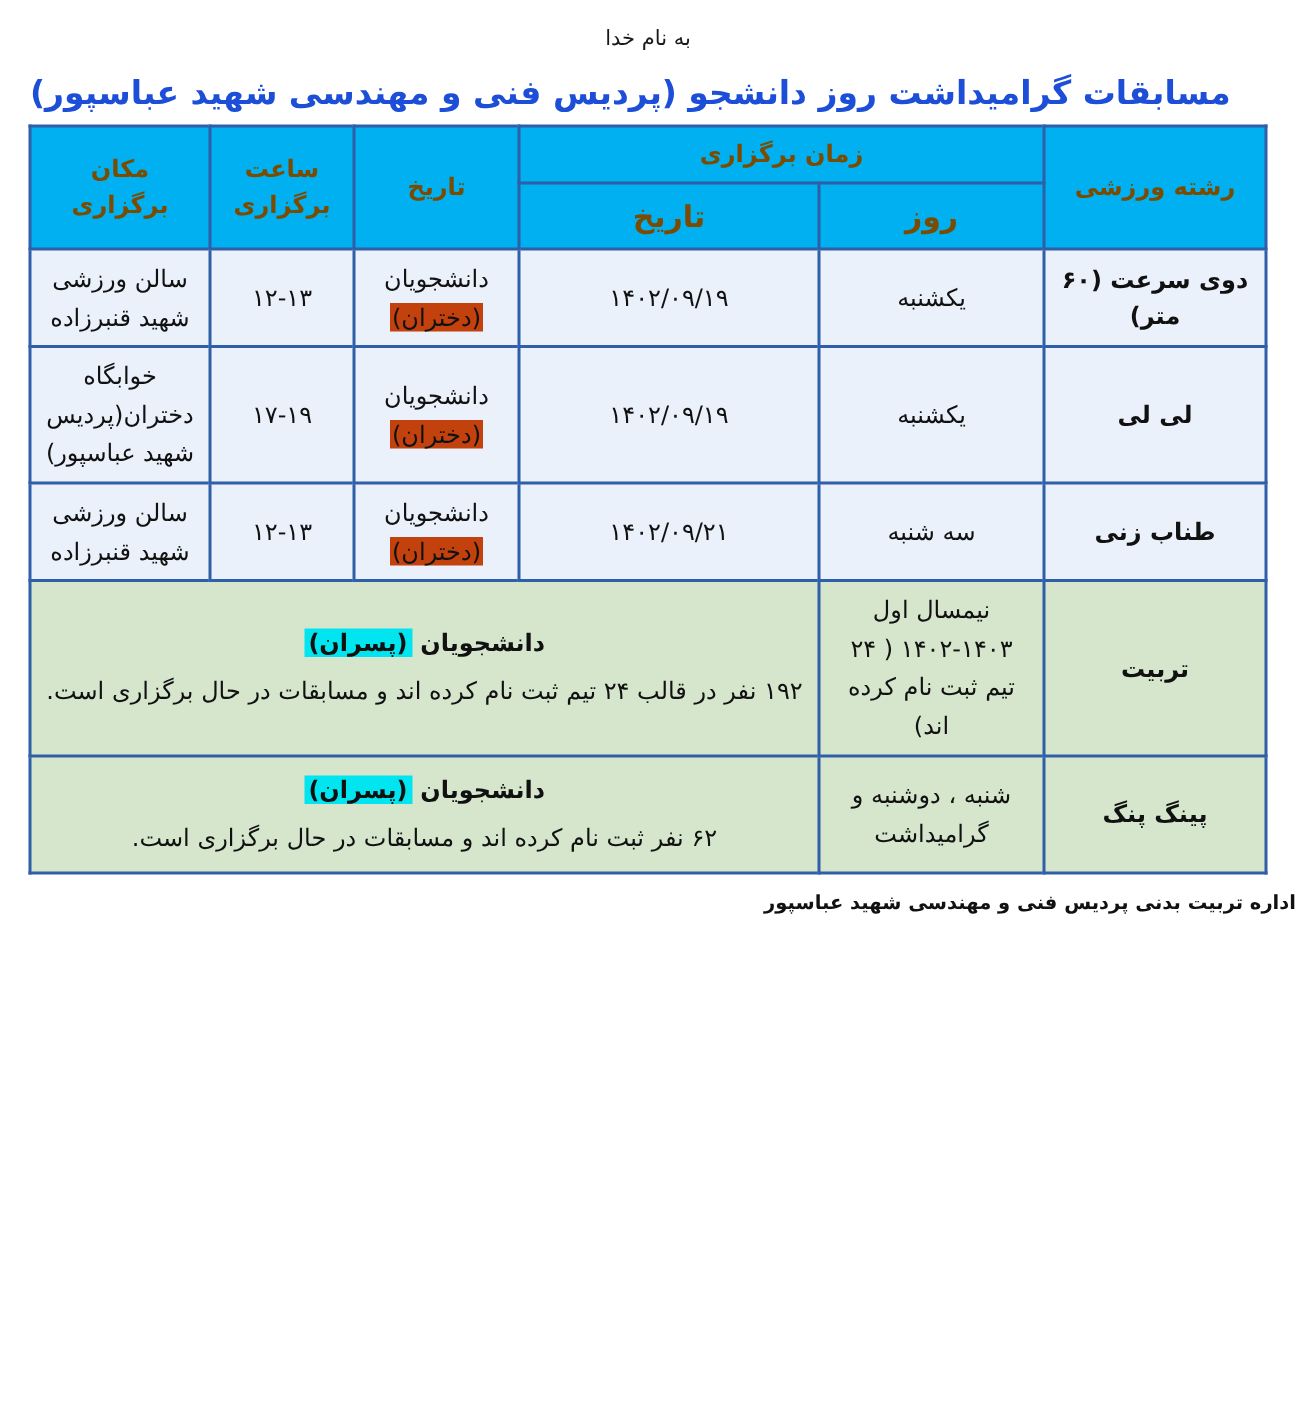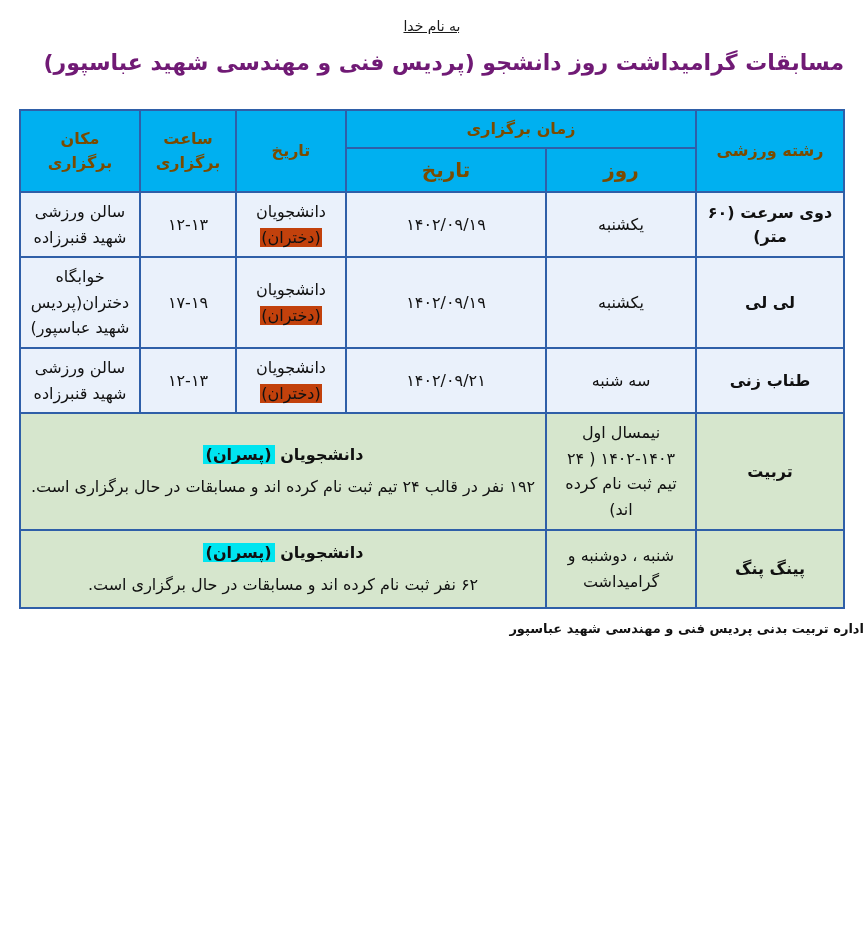--- a/index.html
+++ b/index.html
@@ -19,28 +19,27 @@
     height: 939px;
     position: relative;
     box-sizing: border-box;
   }
   .bismillah {
     text-align: center;
     font-size: 14px;
     color: #1a1a1a;
     padding-top: 18px;
     letter-spacing: 0px;
-    text-decoration: underline;
   }
   .main-title {
-    text-align: right;
+    text-align: left;
     font-size: 22px;
     font-weight: bold;
-    color: #701a75;
-    padding: 12px 20px 30px 20px;
+    color: #1d4ed8;
+    padding: 12px 20px 4px 20px;
     line-height: 1.5;
   }
   table.schedule {
     border-collapse: collapse;
     width: 824px;
     margin: 0 auto;
     table-layout: fixed;
   }
   table.schedule td, table.schedule th {
     border: 2px solid #2f5fa8;

